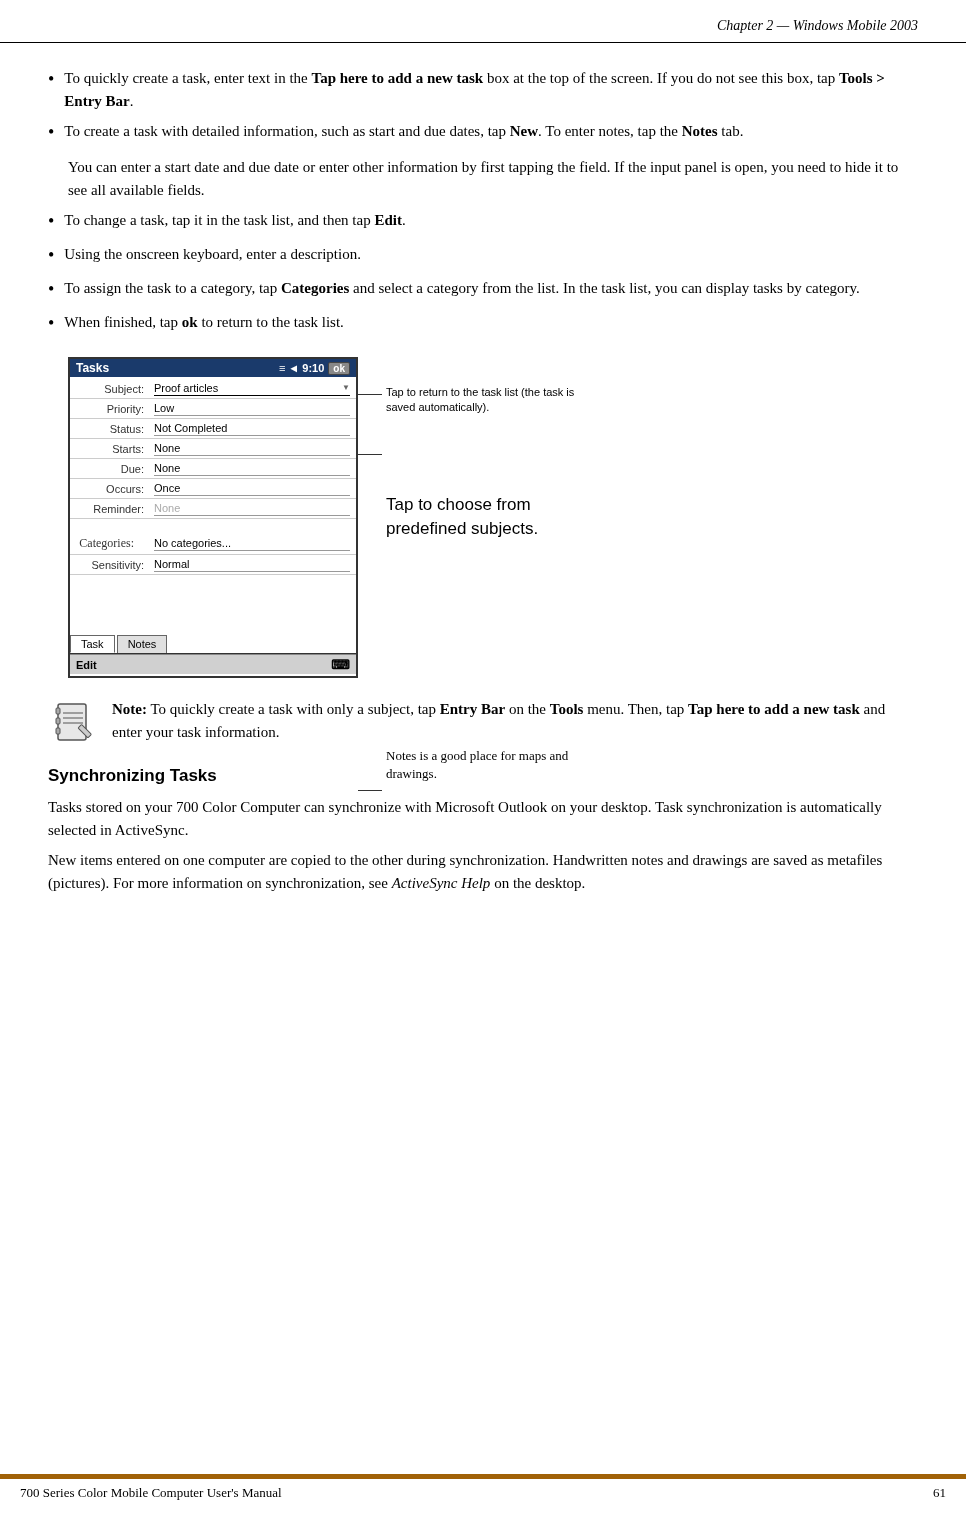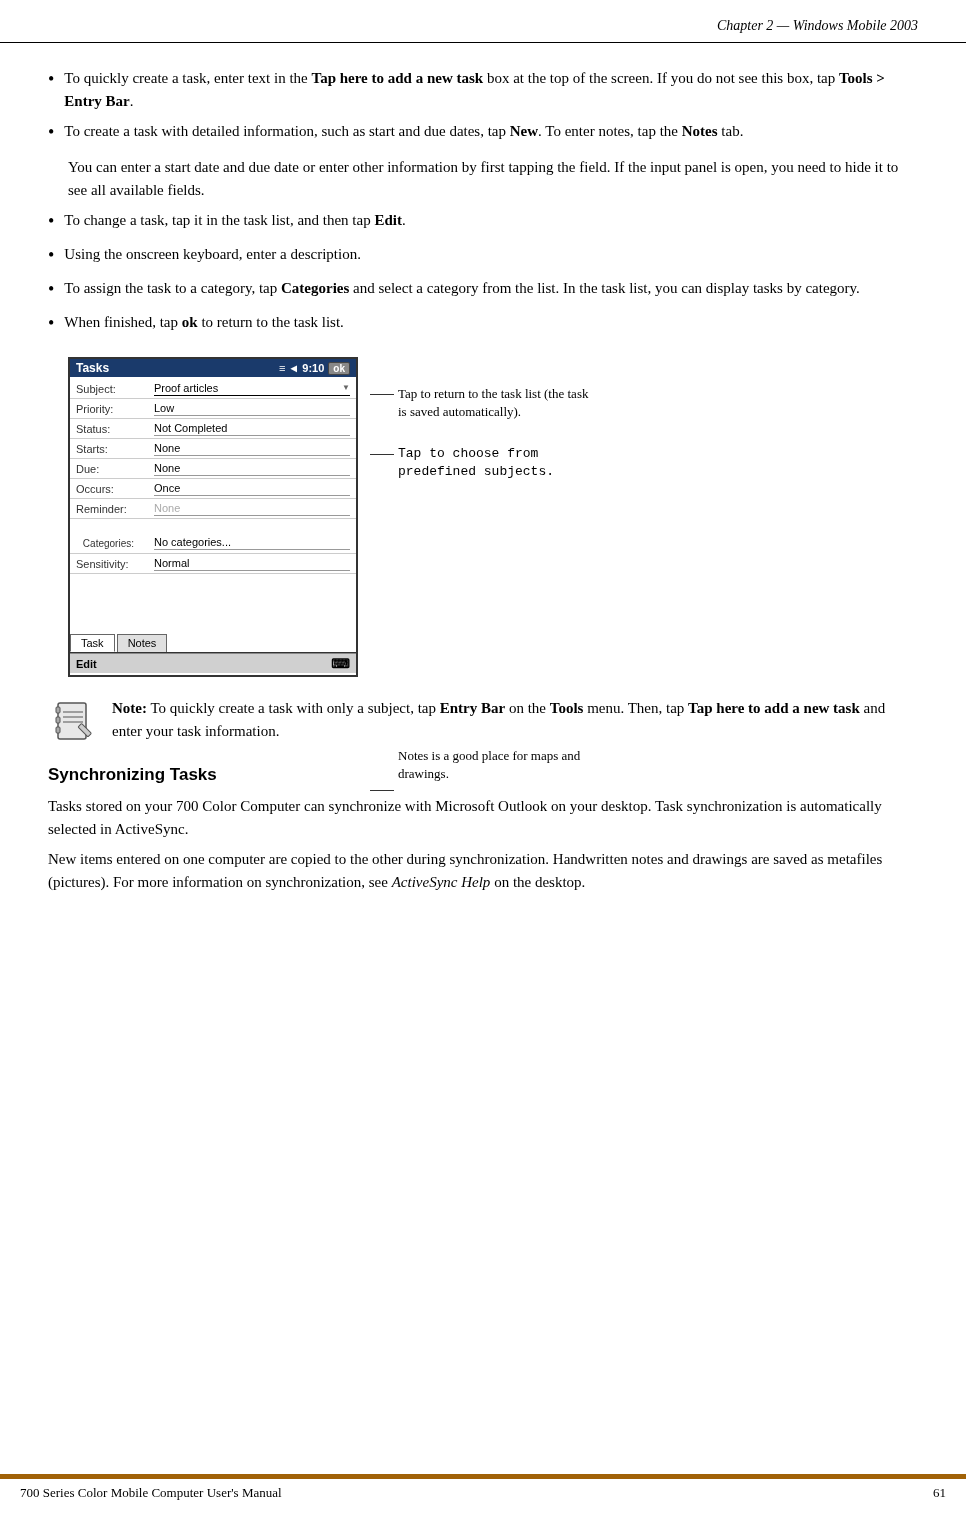--- a/index.html
+++ b/index.html
@@ -83,21 +83,21 @@
       line-height: 1.5;
     }
 
     
     .bold { font-weight: bold; }
 
     
     .screenshot-area {
       display: flex;
       margin: 20px 0 20px 20px;
-      gap: 12px;
+      gap: 0;
     }
 
     
     .device-screenshot {
       width: 290px;
       border: 2px solid #333;
       background: #fff;
       font-family: Arial, Helvetica, sans-serif;
       font-size: 11px;
       flex-shrink: 0;
@@ -136,21 +136,21 @@
       display: flex;
       border-bottom: 1px solid #ccc;
       padding: 2px 6px;
       min-height: 20px;
       align-items: center;
     }
     .task-label {
       width: 78px;
       color: #333;
       font-size: 11px;
-      text-align: left;
+      text-align: right;
       padding-right: 10px;
       flex-shrink: 0;
     }
     .task-value {
       flex: 1;
       font-size: 11px;
       border-bottom: 1px solid #999;
       padding-bottom: 1px;
     }
     .task-value.dropdown {
@@ -201,24 +201,25 @@
     .categories-row {
       display: flex;
       padding: 3px 6px;
       min-height: 20px;
       border-bottom: 1px solid #ccc;
       align-items: center;
     }
     .categories-label {
       width: 78px;
       color: #333;
-      font-size: 10px;
+      font-size: 12px;
       text-align: right;
       padding-right: 20px;
       flex-shrink: 0;
+      font-family: Liberation Serif, serif;
     }
 
     .spacer-row {
       height: 60px;
     }
 
     .callout-text {
       font-family: "Times New Roman", Times, serif;
       font-size: 13px;
       line-height: 1.4;
@@ -377,26 +378,26 @@
           <span>Edit</span>
           <span class="toolbar-icon">⌨</span>
         </div>
       </div>
     </div>
 
     <div style="position:relative; flex:1; padding-left:10px;">
 
       <div style="position:absolute; top:28px; left:0; display:flex; align-items:flex-start;">
         <div style="width:24px; height:1px; background:#333; margin-top:9px; flex-shrink:0;"></div>
-        <p class="callout-text" style="font-family:Liberation Serif, serif;font-size:13px;line-height:1.4;max-width:200px; padding-left:4px;">Tap to return to the task list (the task is saved automatically).</p>
+        <p class="callout-text" style="font-family:Liberation Sans, sans-serif;font-size:11px;line-height:1.4;max-width:200px; padding-left:4px;">Tap to return to the task list (the task is saved automatically).</p>
       </div>
 
       <div style="position:absolute; top:88px; left:0; display:flex; align-items:flex-start;">
         <div style="width:24px; height:1px; background:#333; margin-top:9px; flex-shrink:0;"></div>
-        <p class="callout-text" style="font-family:Liberation Mono, monospace;font-size:13px;line-height:1.4;max-width:200px; padding-left:4px;">Tap to choose from predefined subjects.</p>
+        <p class="callout-text" style="font-family:Liberation Sans, sans-serif;font-size:17px;line-height:1.4;max-width:200px; padding-left:4px;margin-top:48px;">Tap to choose from predefined subjects.</p>
       </div>
 
       <div style="position:absolute; top:390px; left:0; display:flex; align-items:flex-end;">
         <div style="width:24px; height:1px; background:#333; margin-top:9px; flex-shrink:0;"></div>
         <p class="callout-text" style="font-family:'Times New Roman',Times,serif;font-size:13px;line-height:1.4;max-width:200px; padding-left:4px;">Notes is a good place for maps and drawings.</p>
       </div>
     </div>
 
   </div>
 

